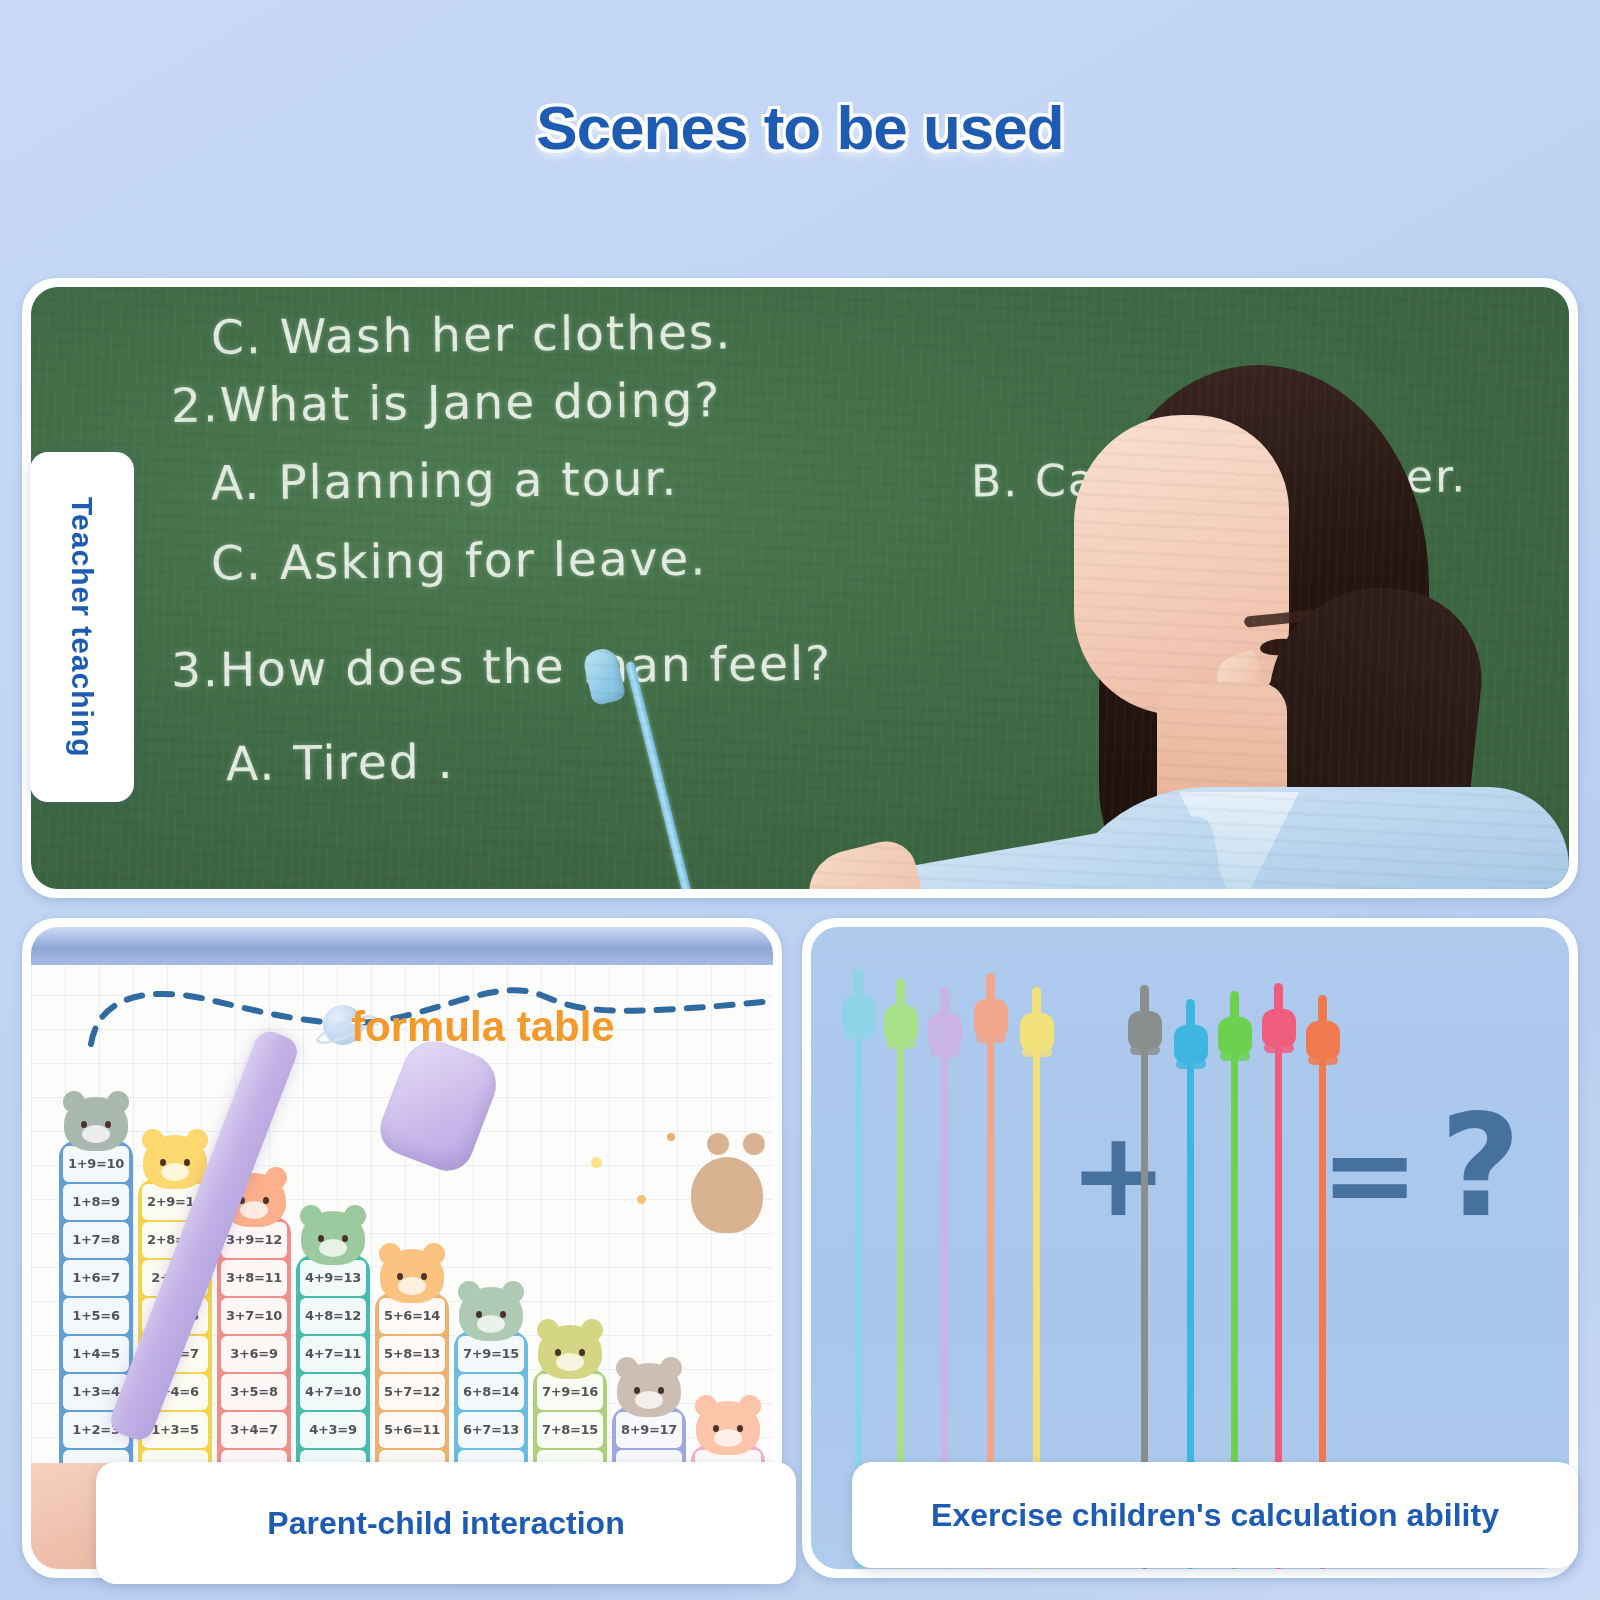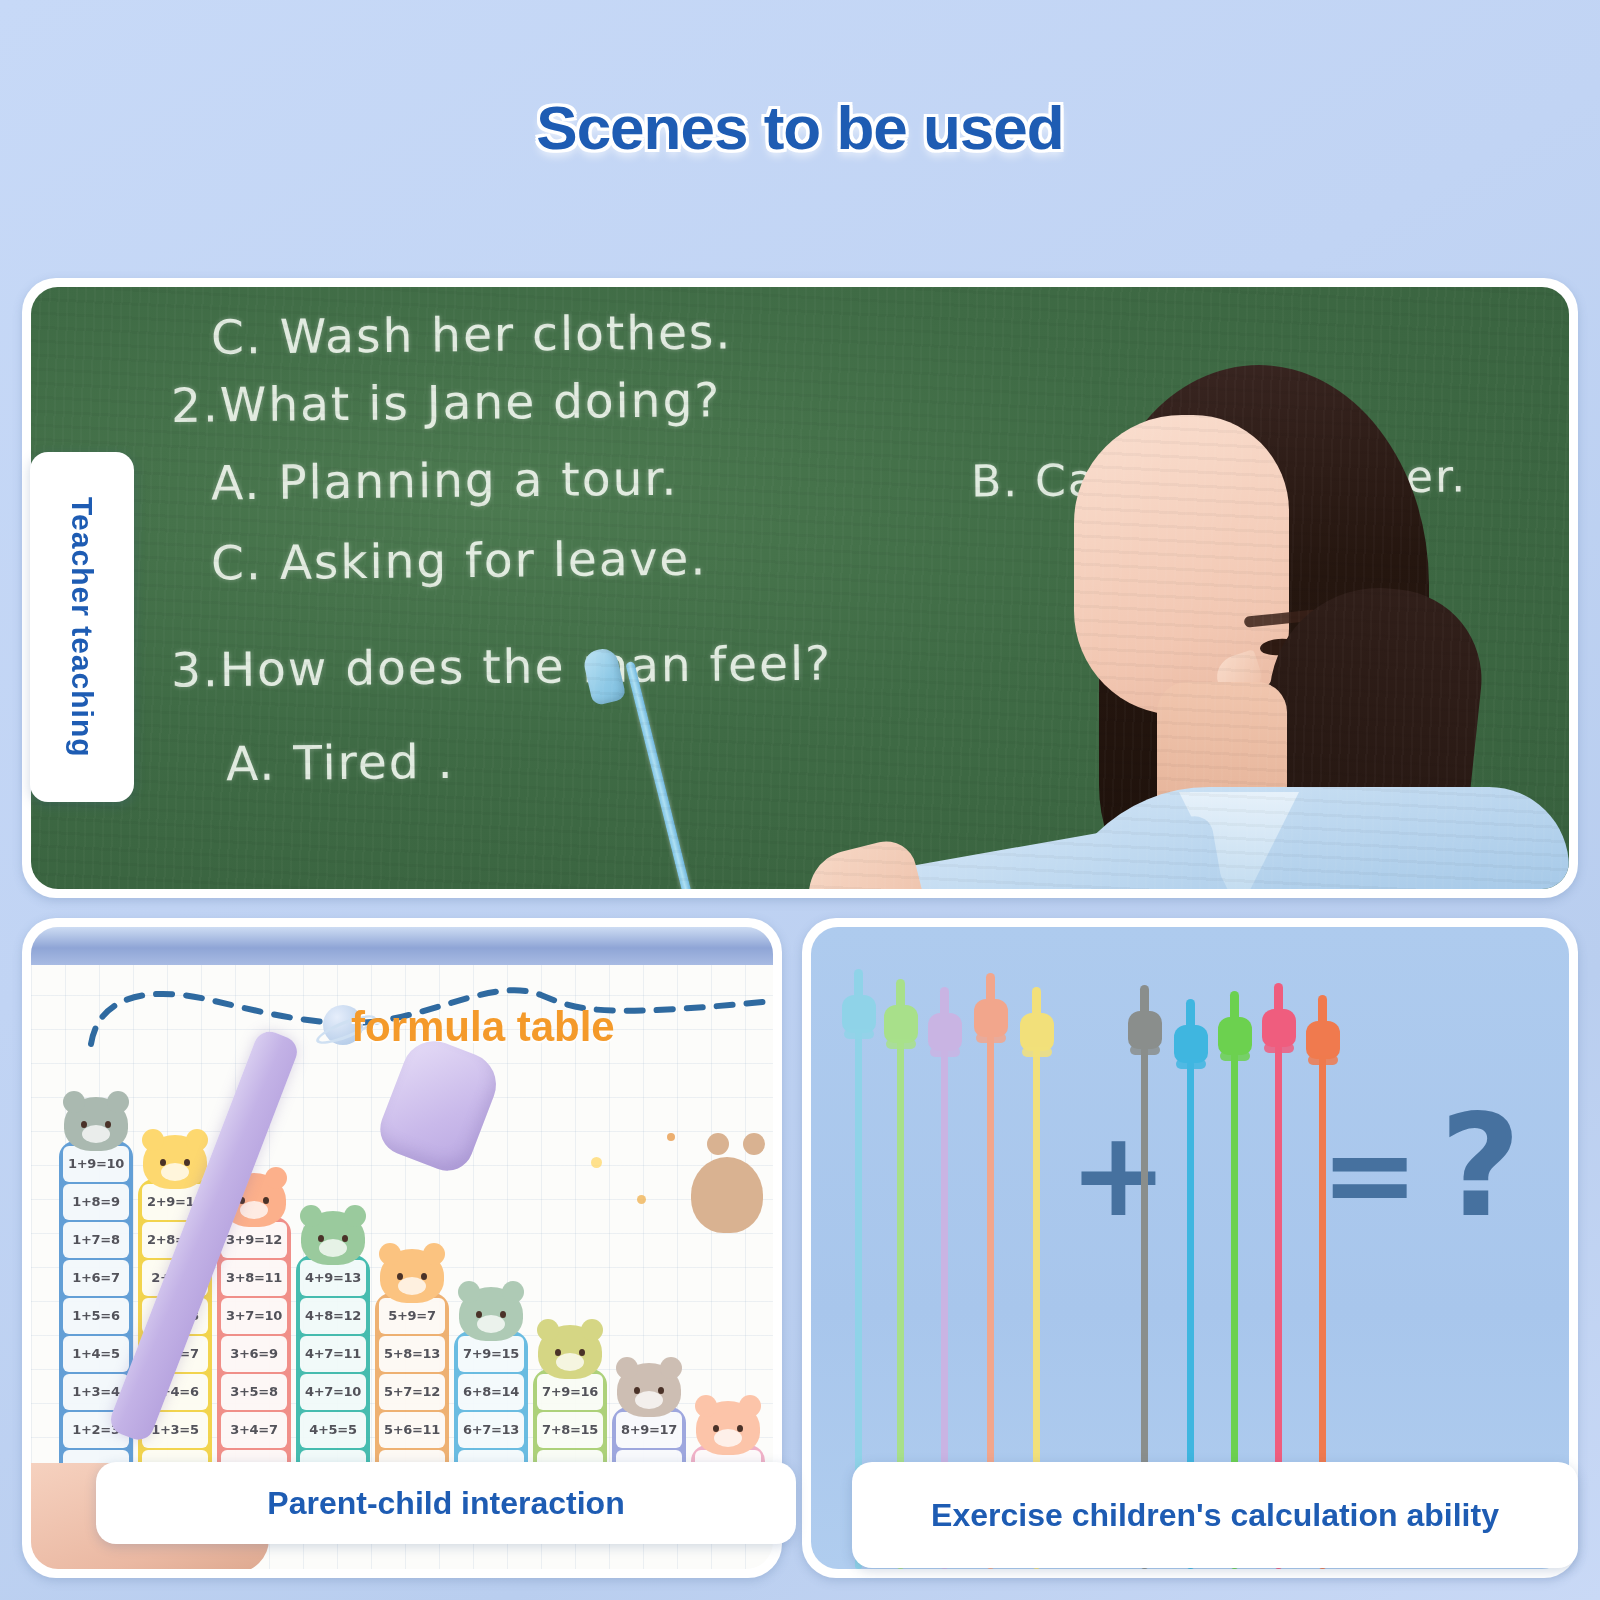--- a/index.html
+++ b/index.html
@@ -287,21 +287,21 @@
   #op-quest{ right:48px; top:158px; font-size:140px; }
 
   
   .caption-badge{
     position:absolute; background:#fff; border-radius:20px;
     display:flex; align-items:center; justify-content:center;
     box-shadow:0 3px 12px rgba(60,90,140,.22);
     z-index:9;
   }
   .caption-badge span{ font-size:32px;font-weight:bold;color:#1e5cb3; }
-  #cap-parent{ left:96px; top:1462px; width:700px; height:82px; }
+  #cap-parent{ left:96px; top:1462px; width:700px; height:122px; }
   #cap-exercise{ left:852px; top:1462px; width:726px; height:106px; }
 </style>
 </head>
 <body>
 
 <div class="page-title">Scenes to be used</div>
 
 <div class="panel" id="panel-board">
   <div class="panel-inner">
     <div class="board">
@@ -414,40 +414,40 @@
           <div class="animal" style="left: 205px; bottom: 316px; position: absolute; transform: translateX(-50%); background: rgb(252, 176, 139);">
             <div class="ear-l" style="background:rgb(252,176,139)"></div>
             <div class="ear-r" style="background:rgb(252,176,139)"></div>
             <div class="eye l"></div>
             <div class="eye r"></div>
             <div class="snout"></div>
           </div>
           <div class="numcircle" style="left: 205px; background: rgb(240, 138, 132);">3</div>
           <div class="col" style="left: 247px; background: rgb(61, 185, 171); opacity: 0.95;">
             <div class="cell">4+4=8</div>
-            <div class="cell">4+5=5</div>
+            <div class="cell">4+3=9</div>
             <div class="cell">4+7=10</div>
             <div class="cell">4+7=11</div>
             <div class="cell">4+8=12</div>
             <div class="cell">4+9=13</div>
           </div>
           <div class="animal" style="left: 284px; bottom: 278px; position: absolute; transform: translateX(-50%); background: rgb(154, 202, 157);">
             <div class="ear-l" style="background:rgb(154,202,157)"></div>
             <div class="ear-r" style="background:rgb(154,202,157)"></div>
             <div class="eye l"></div>
             <div class="eye r"></div>
             <div class="snout"></div>
           </div>
           <div class="numcircle" style="left: 284px; background: rgb(61, 185, 171);">4</div>
           <div class="col" style="left: 326px; background: rgb(238, 173, 107); opacity: 0.95;">
             <div class="cell">5+5=10</div>
             <div class="cell">5+6=11</div>
             <div class="cell">5+7=12</div>
             <div class="cell">5+8=13</div>
-            <div class="cell">5+9=7</div>
+            <div class="cell">5+6=14</div>
           </div>
           <div class="animal" style="left: 363px; bottom: 240px; position: absolute; transform: translateX(-50%); background: rgb(251, 195, 128);">
             <div class="ear-l" style="background:rgb(251,195,128)"></div>
             <div class="ear-r" style="background:rgb(251,195,128)"></div>
             <div class="eye l"></div>
             <div class="eye r"></div>
             <div class="snout"></div>
           </div>
           <div class="numcircle" style="left: 363px; background: rgb(238, 173, 107);">5</div>
           <div class="col" style="left: 405px; background: rgb(99, 185, 224); opacity: 0.95;">

